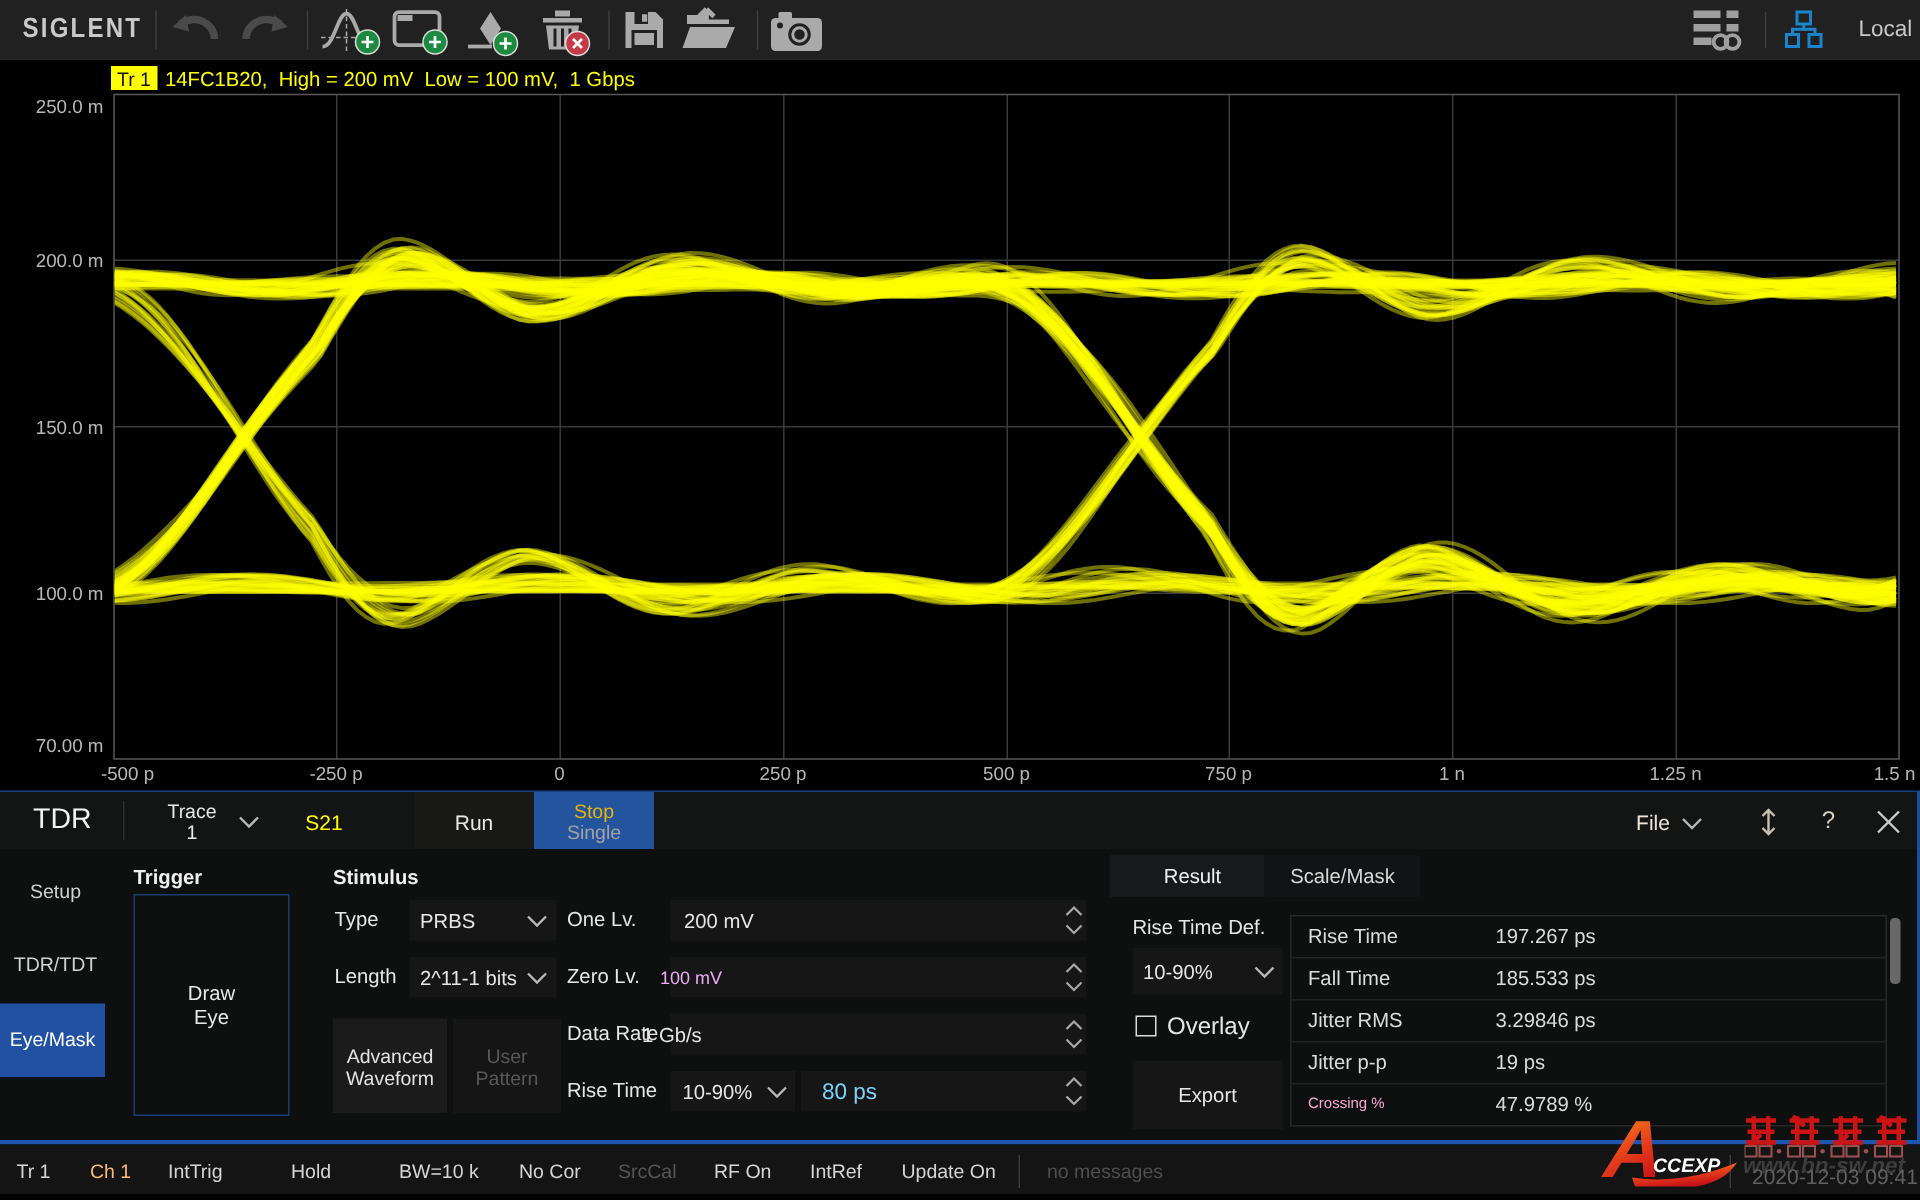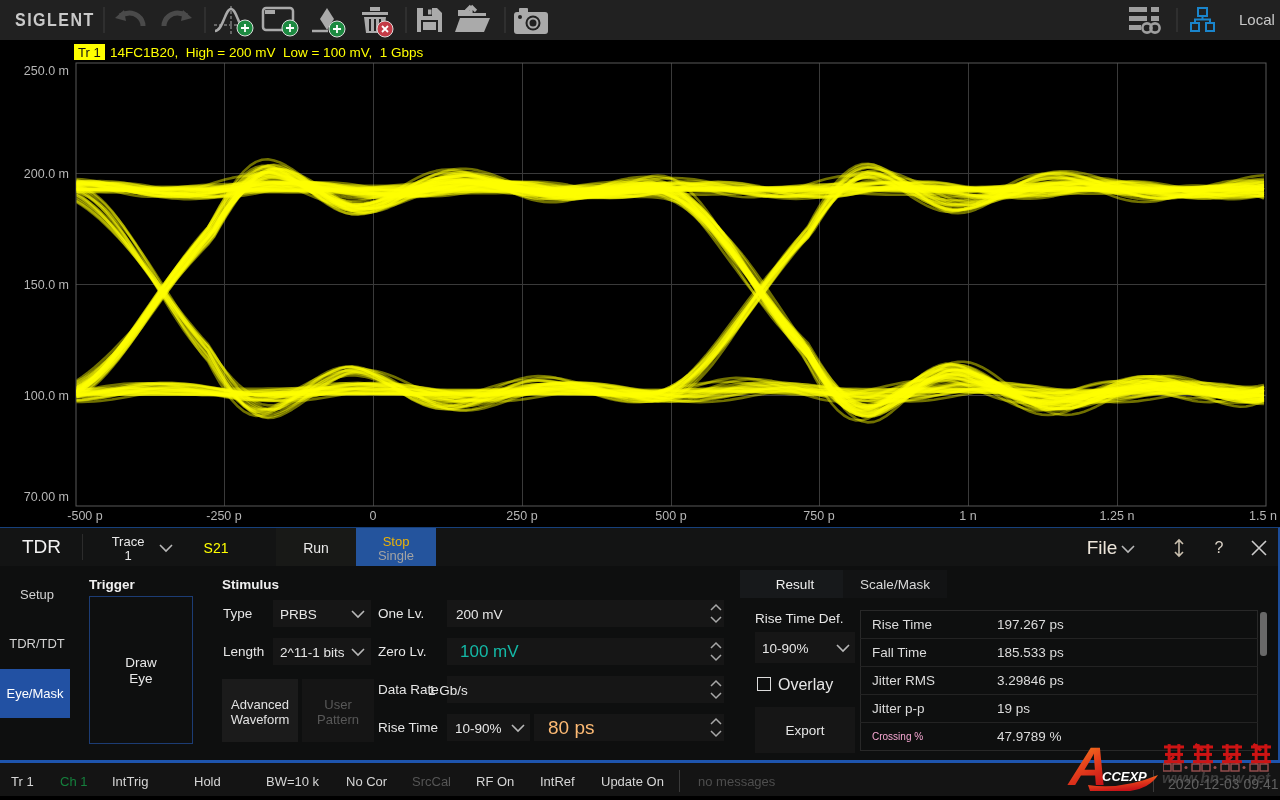--- a/index.html
+++ b/index.html
@@ -253,21 +253,21 @@
 <div class="txt" style="left:22px;top:536px;color:#f2f2f2;font-size:19px">TDR</div>
 <div class="txt ctr" style="left:128px;top:541px;color:#e8e8e8;font-size:13px">Trace</div>
 <div class="txt ctr" style="left:128px;top:555px;color:#e8e8e8;font-size:13px">1</div>
 <svg class="abs" style="left:156px;top:541px" width="20" height="14">
     <path class="chev" d="M4 4 l6 6 6-6"></path>
   </svg>
 <div class="txt ctr" style="left:216px;top:548px;color:#ffff00;font-size:14px">S21</div>
 <div class="txt ctr" style="left:316px;top:548px;color:#e8e8e8;font-size:14px">Run</div>
 <div class="txt ctr" style="left:396px;top:541px;color:#eab308;font-size:13px">Stop</div>
 <div class="txt ctr" style="left:396px;top:555px;color:#a3a3a3;font-size:13px">Single</div>
-<div class="txt ctr" style="left:1102px;top:548px;color:#ece5da;font-size:19px">File</div>
+<div class="txt ctr" style="left:1102px;top:548px;color:#ece5da;font-size:14px">File</div>
 <svg class="abs" style="left:1118px;top:542px" width="20" height="14">
     <path class="chev" d="M4 4 l6 6 6-6"></path>
   </svg>
 <svg class="abs" style="left:1168px;top:536px" width="22" height="24">
  <g stroke="#c9bfae" stroke-width="1.6" fill="none">
       <path d="M11 5 v14 M7 8 l4-4 4 4 M7 16 l4 4 4-4"></path>
     </g>
   </svg>
 <div class="txt ctr" style="left:1219px;top:548px;color:#d8d0c4;font-size:16px">?</div>
 <svg class="abs" style="left:1249px;top:538px" width="20" height="20">
@@ -296,41 +296,41 @@
 <div class="txt lft" style="left:456px;top:613.5px;color:#e6e6e6;font-size:13.5px">200 mV</div>
 
 <div class="txt lft" style="left:223px;top:651px;color:#e6e6e6;font-size:13.5px">Length</div>
 <div class="box" style="left:273px;top:638px;width:98px;height:27px"></div>
 <div class="txt lft" style="left:280px;top:651.5px;color:#e6e6e6;font-size:13.5px">2^11-1 bits</div>
 <svg class="abs" style="left:348px;top:645px" width="20" height="14">
     <path class="chev" d="M4 4 l6 6 6-6"></path>
   </svg>
 <div class="txt lft" style="left:378px;top:651px;color:#e6e6e6;font-size:13.5px">Zero Lv.</div>
 <div class="box" style="left:447px;top:638px;width:277px;height:27px"></div>
-<div class="txt lft" style="left:460px;top:651.5px;color:#14b8a6;font-size:17px">100 mV</div>
+<div class="txt lft" style="left:440px;top:651.5px;color:#f0abfc;font-size:12px">100 mV</div>
 
 <div class="abs" style="left:222px;top:679px;width:76px;height:63px;background:#1b1b1b"></div>
 <div class="txt ctr" style="left:260px;top:704px;color:#e2e2e2;font-size:13px">Advanced</div>
 <div class="txt ctr" style="left:260px;top:719px;color:#e2e2e2;font-size:13px">Waveform</div>
 <div class="abs" style="left:302px;top:679px;width:72px;height:63px;background:#151515"></div>
 <div class="txt ctr" style="left:338px;top:704px;color:#585858;font-size:13px">User</div>
 <div class="txt ctr" style="left:338px;top:719px;color:#585858;font-size:13px">Pattern</div>
 
 <div class="txt lft" style="left:378px;top:689px;color:#e6e6e6;font-size:13.5px">Data Rate</div>
 <div class="box" style="left:447px;top:676px;width:277px;height:27px"></div>
 <div class="txt lft" style="left:428px;top:689.5px;color:#e6e6e6;font-size:13.5px">1 Gb/s</div>
 
 <div class="txt lft" style="left:378px;top:727px;color:#e6e6e6;font-size:13.5px">Rise Time</div>
 <div class="box" style="left:447px;top:714px;width:83px;height:27px"></div>
 <div class="txt lft" style="left:455px;top:727.5px;color:#e6e6e6;font-size:13.5px">10-90%</div>
 <svg class="abs" style="left:508px;top:721px" width="20" height="14">
     <path class="chev" d="M4 4 l6 6 6-6"></path>
   </svg>
 <div class="box" style="left:534px;top:714px;width:190px;height:27px"></div>
-<div class="txt lft" style="left:548px;top:727.5px;color:#fdba74;font-size:19px">80 ps</div>
+<div class="txt lft" style="left:548px;top:727.5px;color:#7dd3fc;font-size:15px">80 ps</div>
 <svg class="abs" style="left:709px;top:603px" width="14" height="9">
     <path d="M2 7 l5-5 5 5" stroke="#a8a8a8" stroke-width="1.5" fill="none"></path>
   </svg>
 <svg class="abs" style="left:709px;top:615px" width="14" height="9">
     <path d="M2 2 l5 5 5-5" stroke="#a8a8a8" stroke-width="1.5" fill="none"></path>
   </svg>
 <svg class="abs" style="left:709px;top:641px" width="14" height="9">
     <path d="M2 7 l5-5 5 5" stroke="#a8a8a8" stroke-width="1.5" fill="none"></path>
   </svg>
 <svg class="abs" style="left:709px;top:653px" width="14" height="9">
@@ -378,21 +378,21 @@
 <div class="txt lft" style="left:997px;top:680px;color:#dcdcdc;font-size:13.5px">3.29846 ps</div>
 <div class="txt lft" style="left:872px;top:708px;color:#dcdcdc;font-size:13.5px">Jitter p-p</div>
 <div class="txt lft" style="left:997px;top:708px;color:#dcdcdc;font-size:13.5px">19 ps</div>
 <div class="txt lft" style="left:872px;top:736px;color:#f9a8d4;font-size:10px">Crossing %</div>
 <div class="txt lft" style="left:997px;top:736px;color:#dcdcdc;font-size:13.5px">47.9789 %</div>
 <div class="abs" style="left:1260px;top:612px;width:7px;height:44px;background:#686868;border-radius:3px"></div>
 
 <div class="abs" style="left:0;top:760px;width:1280px;height:2.5px;background:#1e55ae"></div>
 <div class="abs" style="left:0;top:762.5px;width:1280px;height:33px;background:#141414"></div>
 <div class="txt lft" style="left:11px;top:781px;color:#d6d6d6;font-size:13px">Tr 1</div>
-<div class="txt lft" style="left:60px;top:781px;color:#15803d;font-size:13px">Ch 1</div>
+<div class="txt lft" style="left:60px;top:781px;color:#fdba74;font-size:13px">Ch 1</div>
 <div class="txt lft" style="left:112px;top:781px;color:#d6d6d6;font-size:13px">IntTrig</div>
 <div class="txt lft" style="left:194px;top:781px;color:#d6d6d6;font-size:13px">Hold</div>
 <div class="txt lft" style="left:266px;top:781px;color:#d6d6d6;font-size:13px">BW=10 k</div>
 <div class="txt lft" style="left:346px;top:781px;color:#d6d6d6;font-size:13px">No Cor</div>
 <div class="txt lft" style="left:412px;top:781px;color:#565656;font-size:13px">SrcCal</div>
 <div class="txt lft" style="left:476px;top:781px;color:#d6d6d6;font-size:13px">RF On</div>
 <div class="txt lft" style="left:540px;top:781px;color:#d6d6d6;font-size:13px">IntRef</div>
 <div class="txt lft" style="left:601px;top:781px;color:#d6d6d6;font-size:13px">Update On</div>
 <div class="abs" style="left:679px;top:770px;width:1px;height:22px;background:#3a3a3a"></div>
 <div class="txt lft" style="left:698px;top:781px;color:#4e4e4e;font-size:13px">no messages</div>

